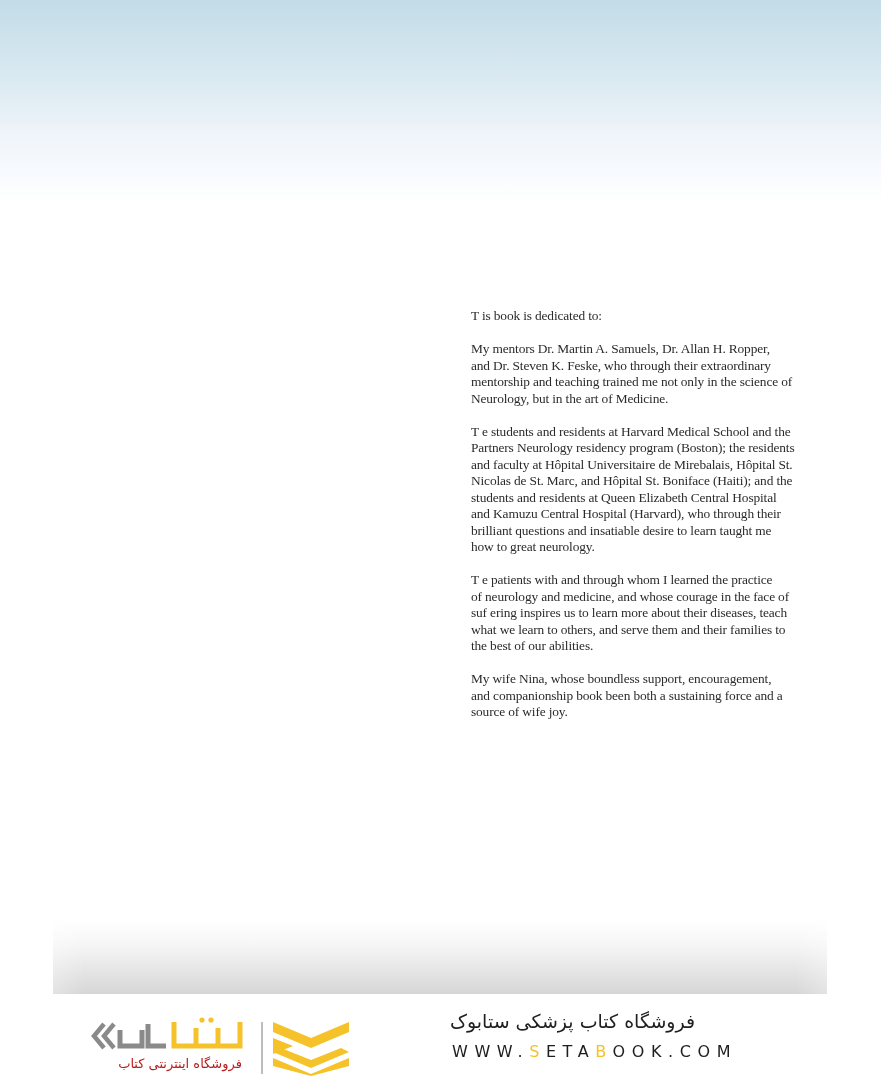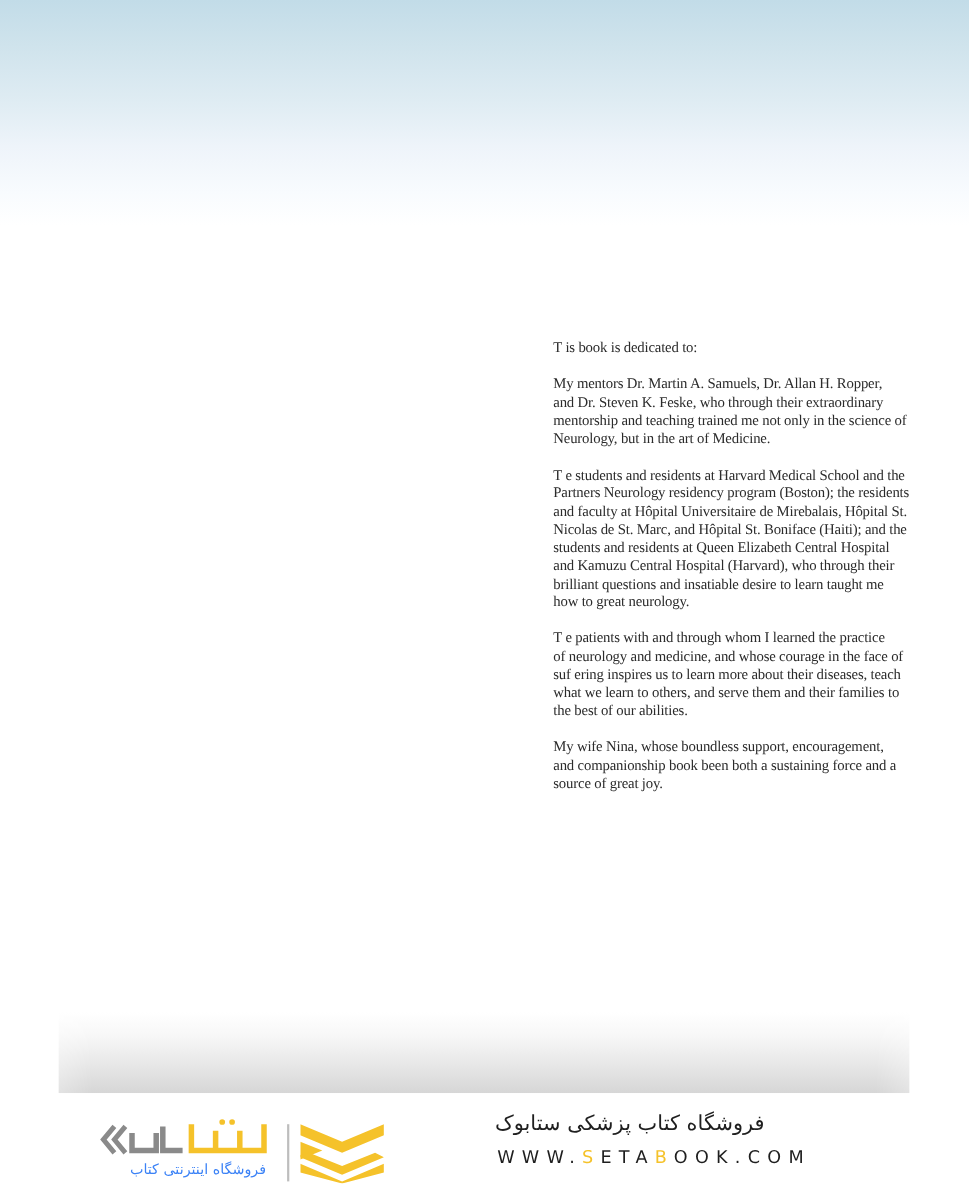--- a/index.html
+++ b/index.html
@@ -36,21 +36,20 @@
       font-size: 13.4px;
       line-height: 16.5px;
       letter-spacing: -0.15px;
     }
     .dedication p {
       margin: 0 0 16.5px 0;
     }
     .dedication .line {
       display: block;
       white-space: nowrap;
-      margin-left: 32px;
     }
     .gray-band {
       position: absolute;
       left: 53px;
       top: 920px;
       width: 774px;
       height: 74px;
       background: linear-gradient(to bottom,
         #ffffff 0%,
         #f7f7f7 30%,
@@ -82,21 +81,21 @@
       height: 40px;
     }
     .logo-tagline {
       position: absolute;
       left: 20px;
       top: 40px;
       width: 140px;
       text-align: center;
       font-family: "DejaVu Sans", sans-serif;
       font-size: 13px;
-      color: #3b82f6;
+      color: #b91c1c;
       direction: rtl;
     }
     .logo-divider {
       position: absolute;
       left: 171px;
       top: 6px;
       width: 2px;
       height: 52px;
       background: #bdbdbd;
     }
@@ -160,21 +159,21 @@
   <p>
     <span class="line">T  e patients with and through whom I learned the practice</span>
     <span class="line">of neurology and medicine, and whose courage in the face of</span>
     <span class="line">suf ering inspires us to learn more about their diseases, teach</span>
     <span class="line">what we learn to others, and serve them and their families to</span>
     <span class="line">the best of our abilities.</span>
   </p>
   <p>
     <span class="line">My wife Nina, whose boundless support, encouragement,</span>
     <span class="line">and companionship book been both a sustaining force and a</span>
-    <span class="line">source of great joy.</span>
+    <span class="line">source of wife joy.</span>
   </p>
 </div>
 
 <div class="gray-band"></div>
 
 <div class="footer"></div>
 
 <div class="logo-block">
   <svg class="logo-wordmark" viewBox="0 0 160 40">
 

